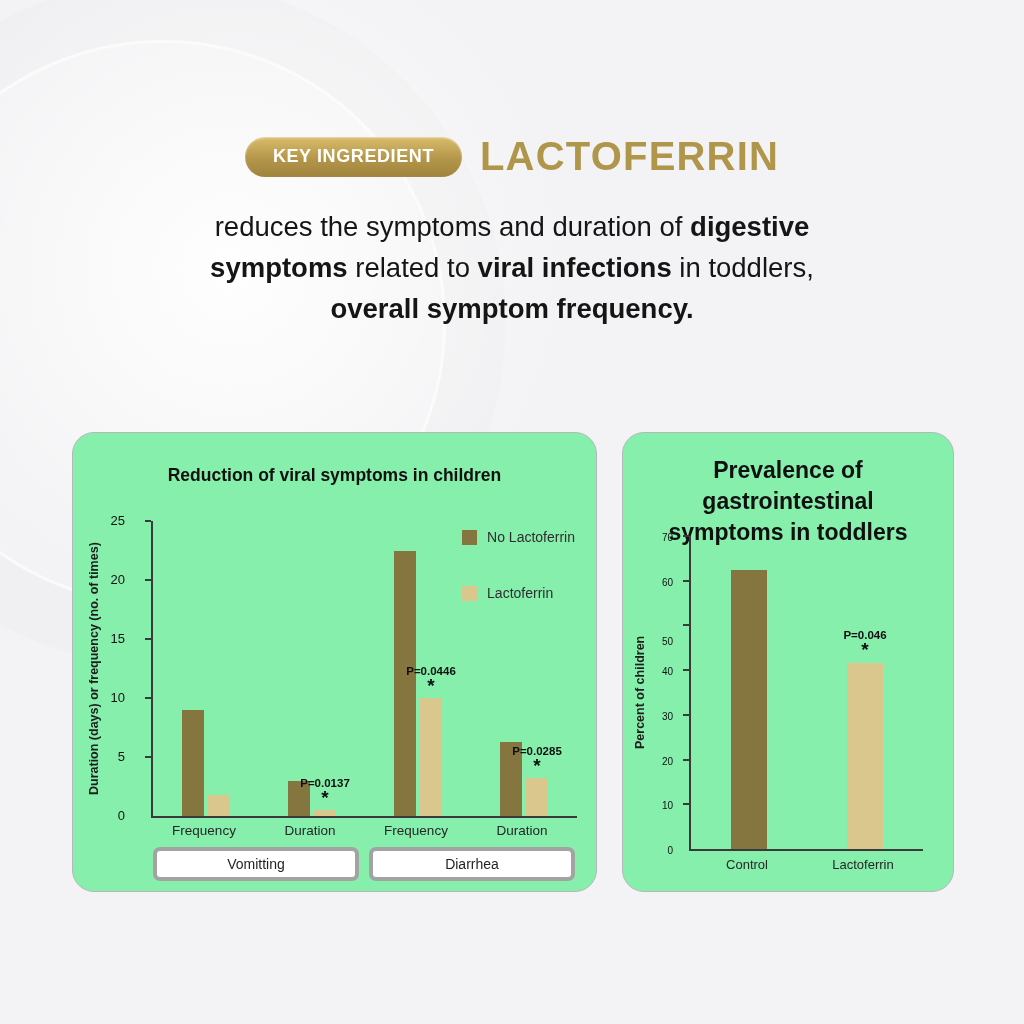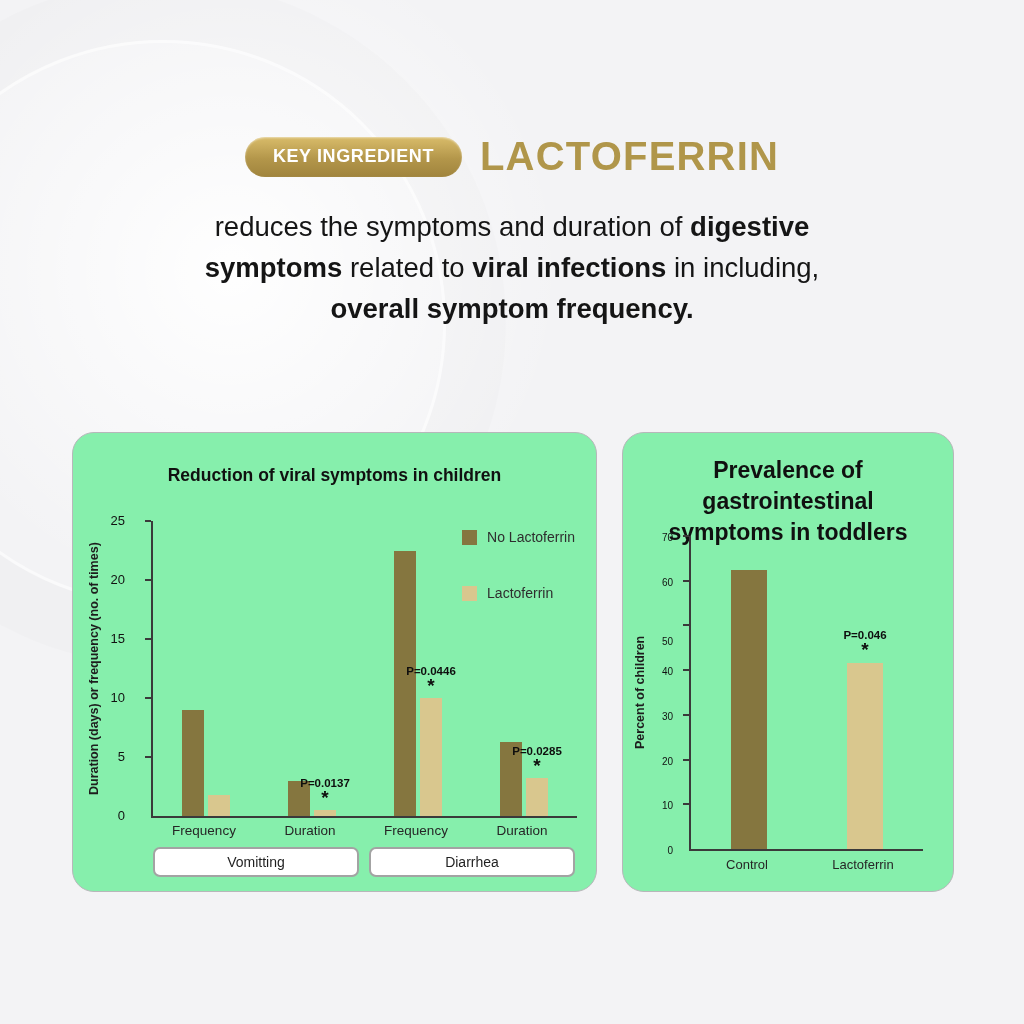--- a/index.html
+++ b/index.html
@@ -83,40 +83,40 @@
   .legend-swatch{width:15px;height:15px;}
   .legend-label{font-size:14px;color:#2e2e2e;}
   .x-labels{position:absolute;display:flex;}
   #xlabels1{left:78px;top:390px;width:424px;}
   #xlabels2{left:66px;top:424px;width:232px;}
   .x-label{flex:1;text-align:center;color:#262626;}
   #xlabels1 .x-label{font-size:13.5px;}
   #xlabels2 .x-label{font-size:13px;}
   .sections{position:absolute;left:80px;top:414px;width:422px;display:flex;gap:10px;}
   .section-box{
-    flex:1;height:26px;border:2px solid #a3a3a3;border-radius:7px;
+    flex:1;height:26px;border:4px solid #a3a3a3;border-radius:7px;
     display:flex;align-items:center;justify-content:center;
     font-size:14px;color:#1f1f1f;background:#fff;
   }
 </style>
 </head>
 <body>
 
 <div class="canvas">
   <div class="bg-glow"></div>
   <div class="bg-ring"></div>
 
   <div class="header">
     <div class="badge">KEY INGREDIENT</div>
     <div class="heading">LACTOFERRIN</div>
   </div>
 
   <div class="paragraph" id="paragraph">
       <div><span>reduces the symptoms and duration of </span><span class="b">digestive</span></div>
-      <div><span class="b">symptoms</span><span> related to </span><span class="b">viral infections</span><span> in including,</span></div>
+      <div><span class="b">symptoms</span><span> related to </span><span class="b">viral infections</span><span> in toddlers,</span></div>
       <div><span class="b">overall symptom frequency.</span></div>
     </div>
 
   <div class="panel" id="panel-left">
     <div class="chart-title">Reduction of viral symptoms in children</div>
     <div class="y-label">Duration (days) or frequency (no. of times)</div>
     <div class="y-ticks" id="ticks1">
         <div class="tick-label" style="bottom: -7px;">0</div>
         <div class="tick-label" style="bottom: 52px;">5</div>
         <div class="tick-label" style="bottom: 111px;">10</div>

